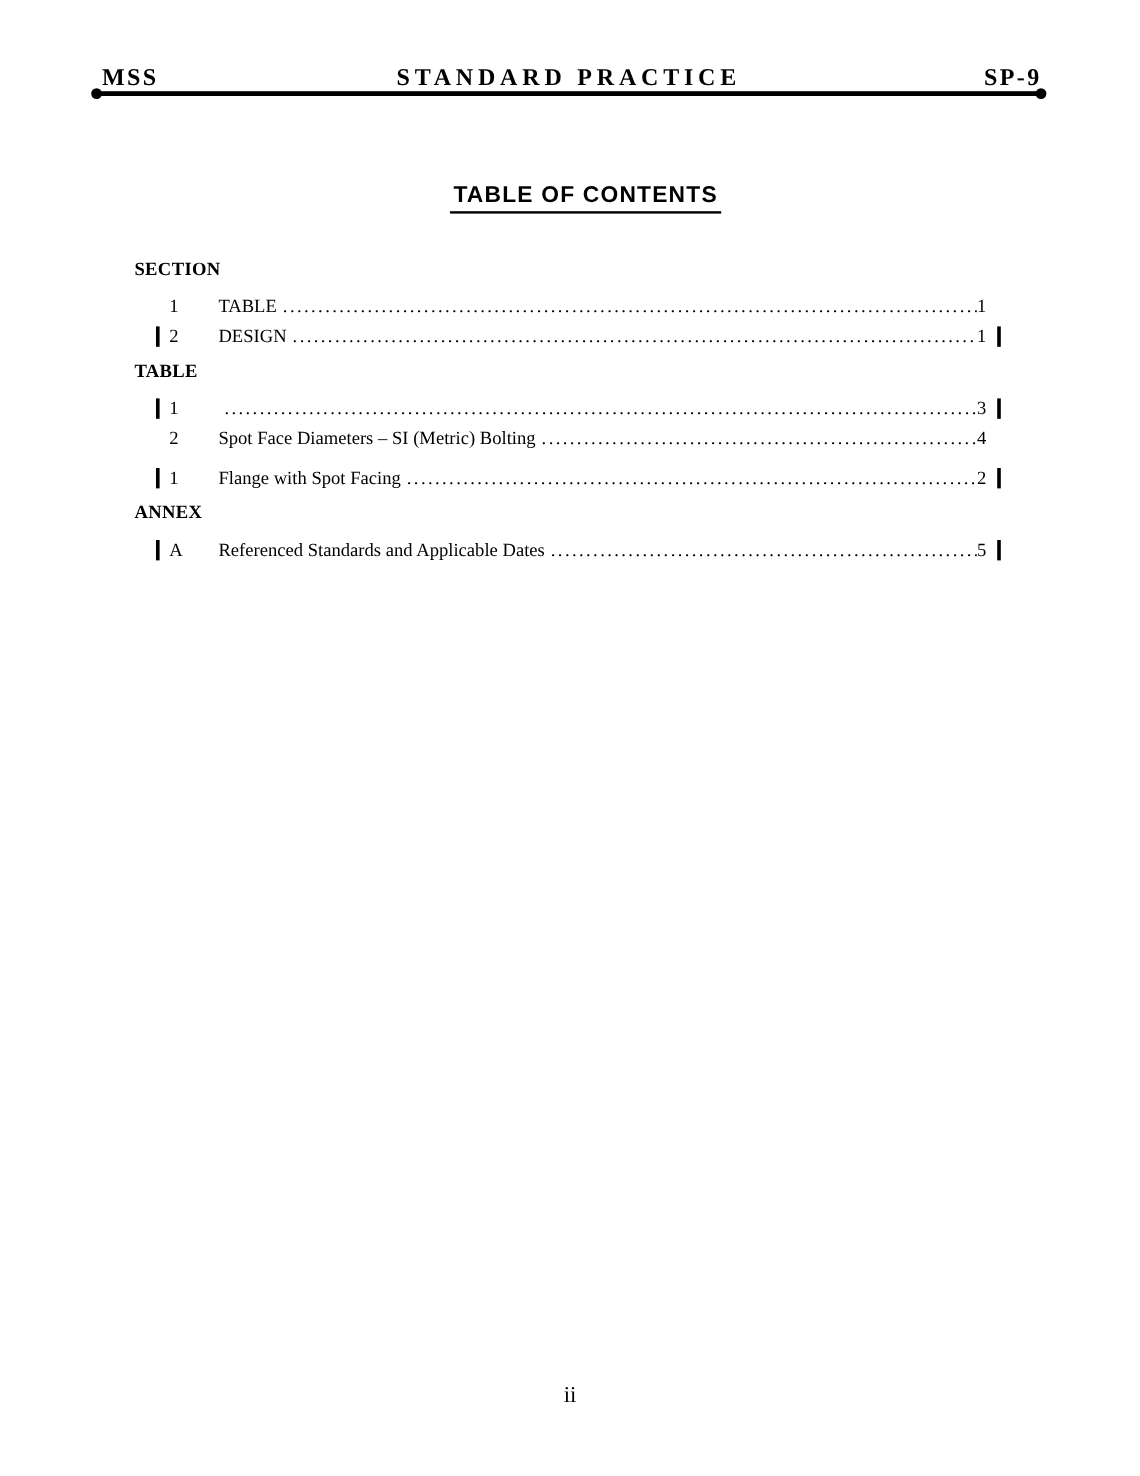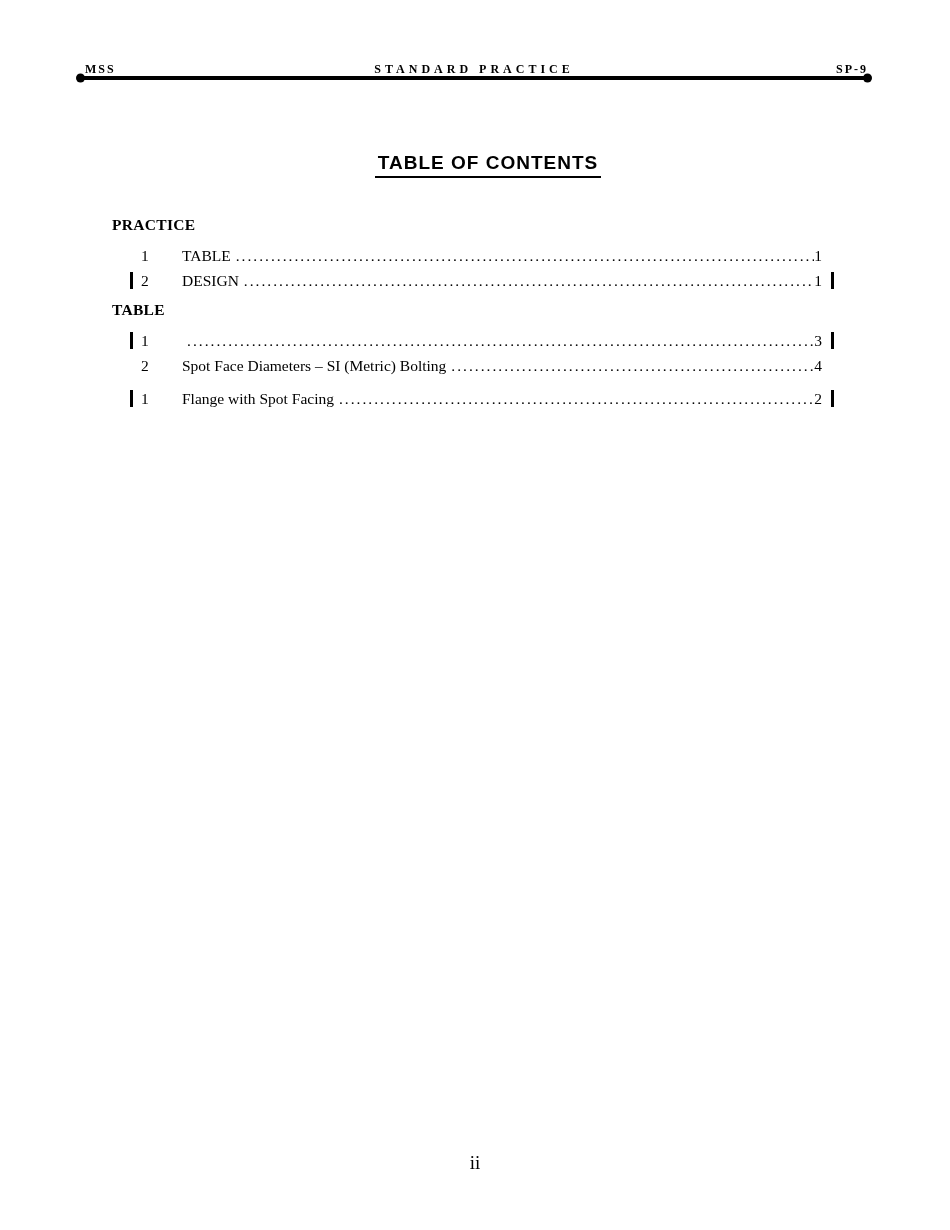--- a/index.html
+++ b/index.html
@@ -8,21 +8,21 @@
     background: #ffffff;
     position: relative;
     font-family: "Liberation Serif", serif;
     color: #000;
     overflow: hidden;
   }
 
   
   .header {
     position: absolute; top: 55px; left: 80px; width: 788px; height: 22px;
-    font-weight: bold; font-size: 12px;
+    font-weight: bold; font-size: 20px;
   }
   .h-left  { position: absolute; left: 5px;  bottom: 0; letter-spacing: 2px; }
   .h-center{ position: absolute; left: 50%; bottom: 0; transform: translateX(-50%);
              letter-spacing: 4px; white-space: nowrap; }
   .h-right { position: absolute; right: 0;  bottom: 0; letter-spacing: 2px; margin-left: 28px; }
 
   .rule {
     position: absolute; top: 76px; left: 80px; width: 788px; height: 4px;
     background: #000;
   }
@@ -92,21 +92,21 @@
   <span class="rule-dot right"></span>
 </div>
 
 <div class="title-wrap">
   <span class="doc-title">TABLE OF CONTENTS</span>
 </div>
 
 <div class="toc">
 
   <div class="toc-group">
-    <div class="toc-heading">PRACTICE</div>
+    <div class="toc-heading">SECTION</div>
     <div class="toc-row">
       <span class="bar bar-l" style="visibility: hidden;"></span>
       <span class="num">1</span>
       <span class="entry-label">TABLE</span>
       <span class="leader"></span>
       <span class="page-num">1</span>
       <span class="bar bar-r" style="visibility: hidden;"></span>
     </div>
     <div class="toc-row">
       <span class="bar bar-l"></span>
@@ -141,16 +141,27 @@
     <div class="toc-row">
       <span class="bar bar-l"></span>
       <span class="num">1</span>
       <span class="entry-label">Flange with Spot Facing</span>
       <span class="leader"></span>
       <span class="page-num">2</span>
       <span class="bar bar-r"></span>
     </div>
   </div>
 
+  <div class="toc-group">
+    <div class="toc-heading">ANNEX</div>
+    <div class="toc-row">
+      <span class="bar bar-l"></span>
+      <span class="num">A</span>
+      <span class="entry-label">Referenced Standards and Applicable Dates</span>
+      <span class="leader"></span>
+      <span class="page-num">5</span>
+      <span class="bar bar-r"></span>
+    </div>
+  </div>
 
 </div>
 
 <div class="footer">ii</div>
 
 </body></html>

